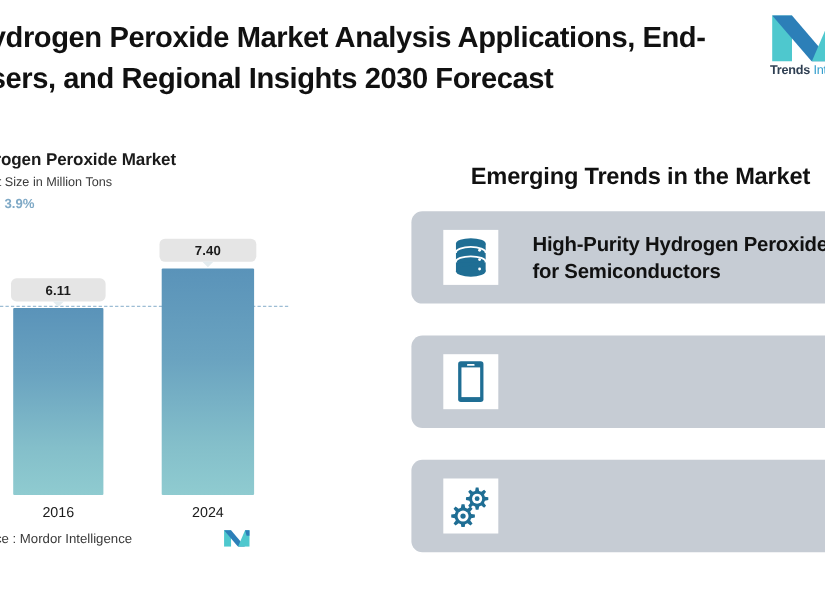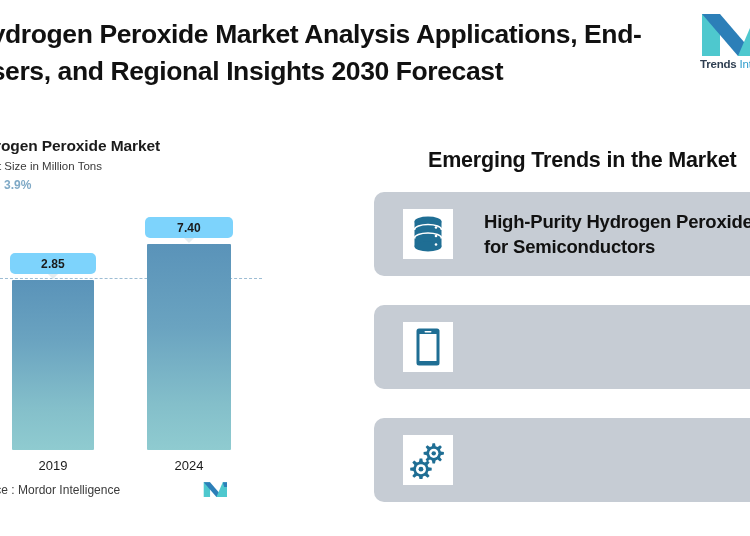--- a/index.html
+++ b/index.html
@@ -124,21 +124,21 @@
     left: 147px;
     width: 84px;
     top: 124px;
     height: 206px;
     background: linear-gradient(to bottom, #5a93b9 0%, #6aa3c0 40%, #84bfca 78%, #8fcbd0 100%);
   }
 
   .value-tip {
     position: absolute;
     height: 21px;
-    background: #7dd3fc;
+    background: #e5e5e5;
     border-radius: 5px;
     font-size: 12px;
     font-weight: bold;
     color: #1b1b1b;
     display: flex;
     align-items: center;
     justify-content: center;
     letter-spacing: 0.1px;
   }
   .value-tip::after {
@@ -261,24 +261,24 @@
   <div id="chart-subtitle">Market Size in Million Tons</div>
   <div id="chart-cagr"><span>CAGR </span><span class="cagr-value">3.9%</span></div>
 
   <div id="plot">
 
     <div class="ref-line"></div>
 
     <div class="bar" id="bar-2025"></div>
     <div class="bar" id="bar-2030"></div>
 
-    <div class="value-tip" id="tip-2025">2.85</div>
+    <div class="value-tip" id="tip-2025">6.11</div>
     <div class="value-tip" id="tip-2030">7.40</div>
 
-    <div class="x-label" id="xlab-2025">2019</div>
+    <div class="x-label" id="xlab-2025">2016</div>
     <div class="x-label" id="xlab-2030">2024</div>
   </div>
 
   <div id="source-row">
     <div id="source-text">Source :  Mordor Intelligence</div>
     <svg id="source-logo" viewBox="0 0 68 48">
       <polygon points="2,48 2,6 20,6 20,48" fill="#4ec8ce"></polygon>
       <polygon points="2,6 20,6 56,48 38,48" fill="#2c7fb8"></polygon>
       <polygon points="38,48 56,6 68,6 68,48" fill="#4ec8ce"></polygon>
       <polygon points="56,6 68,6 68,20 60,20" fill="#2c7fb8"></polygon>

